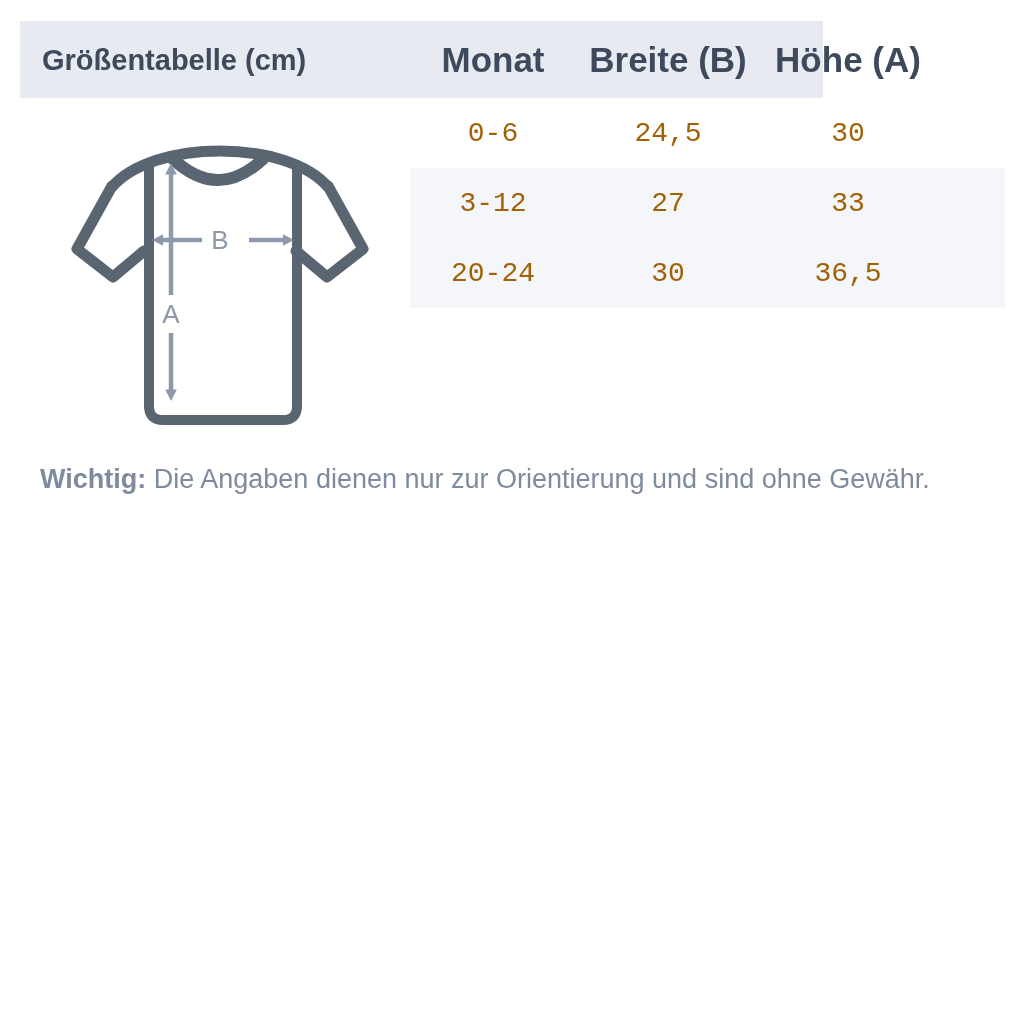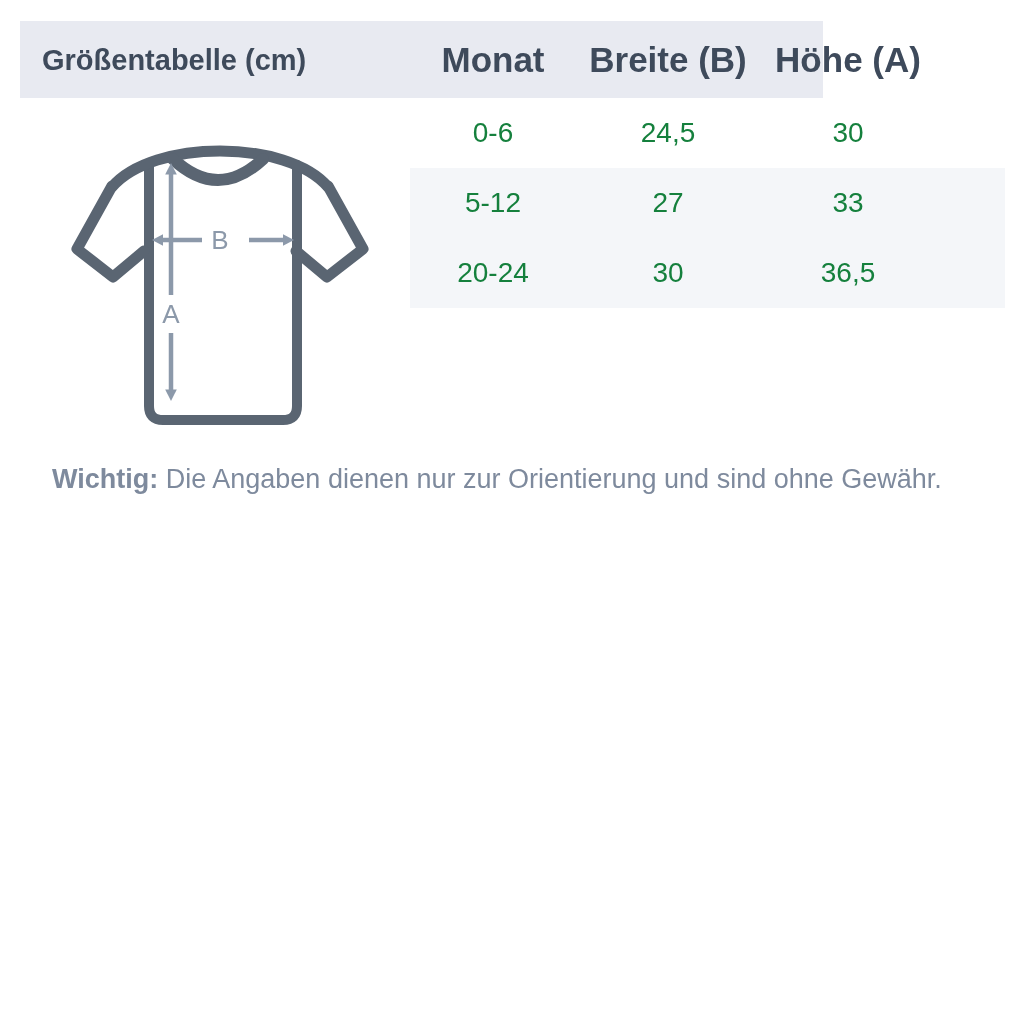--- a/index.html
+++ b/index.html
@@ -47,22 +47,23 @@
   .row .band {
     position: absolute;
     left: 390px; right: 0; top: 0; bottom: 0;
     background: #f4f6f9;
   }
   .cell {
     position: absolute;
     top: 50%;
     transform: translate(-50%, -50%);
     font-size: 28px;
-    color: #15803d;
+    color: #a16207;
     white-space: nowrap;
+    font-family: Liberation Mono, monospace;
   }
   .cell.c1 { left: 473px; }
   .cell.c2 { left: 648px; }
   .cell.c3 { left: 828px; }
 
   
   .shirt-wrap {
     position: absolute;
     left: 65px; top: 135px;
     width: 310px; height: 300px;
@@ -77,21 +78,21 @@
   
   .note {
     position: absolute;
     left: 40px; top: 461px;
     width: 940px;
     font-size: 27px;
     line-height: 37px;
     color: #7e8a9d;
   }
   .note .prefix { font-weight: bold; }
-  .note-line { display: block; margin-left: 12px; }
+  .note-line { display: block; }
 </style>
 </head>
 <body>
 
 <div class="canvas">
 
   <div class="header-band">
     <span class="title">Größentabelle (cm)</span>
     <span class="col-head c1">Monat</span>
     <span class="col-head c2">Breite (B)</span>
@@ -99,21 +100,21 @@
   </div>
 
   <div class="rows">
     <div class="row">
       <span class="cell c1">0-6</span>
       <span class="cell c2">24,5</span>
       <span class="cell c3">30</span>
     </div>
     <div class="row">
       <div class="band"></div>
-      <span class="cell c1">5-12</span>
+      <span class="cell c1">3-12</span>
       <span class="cell c2">27</span>
       <span class="cell c3">33</span>
     </div>
     <div class="row">
       <div class="band"></div>
       <span class="cell c1">20-24</span>
       <span class="cell c2">30</span>
       <span class="cell c3">36,5</span>
     </div>
   </div>

